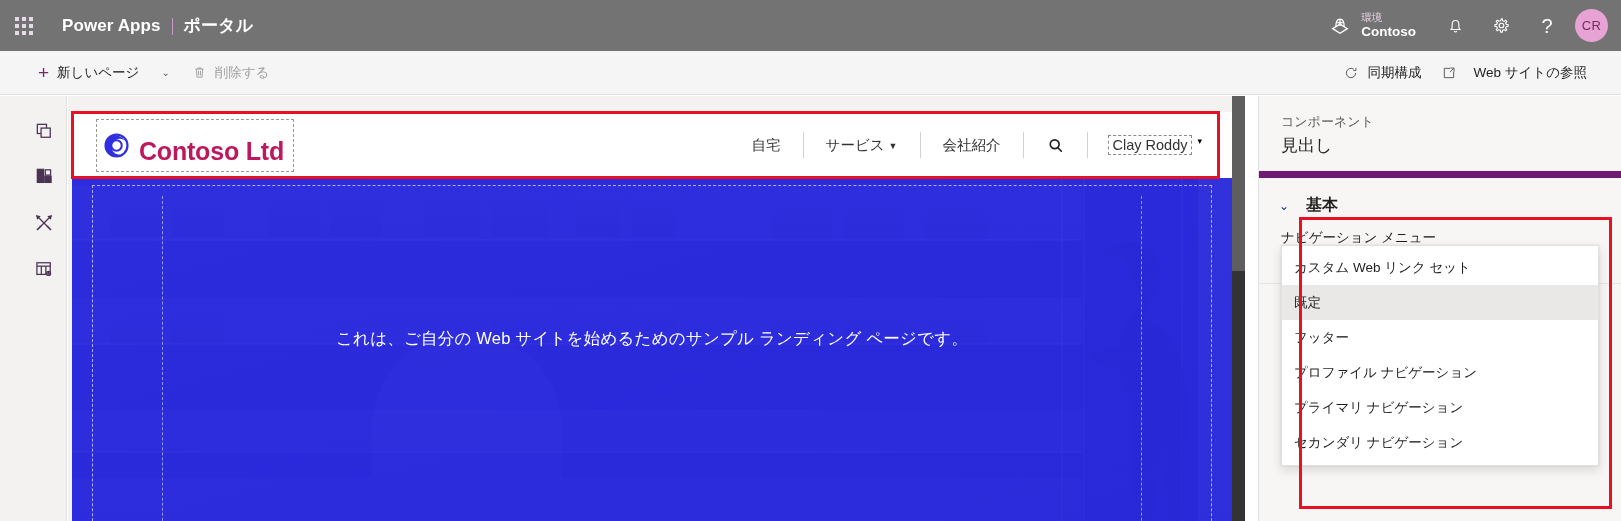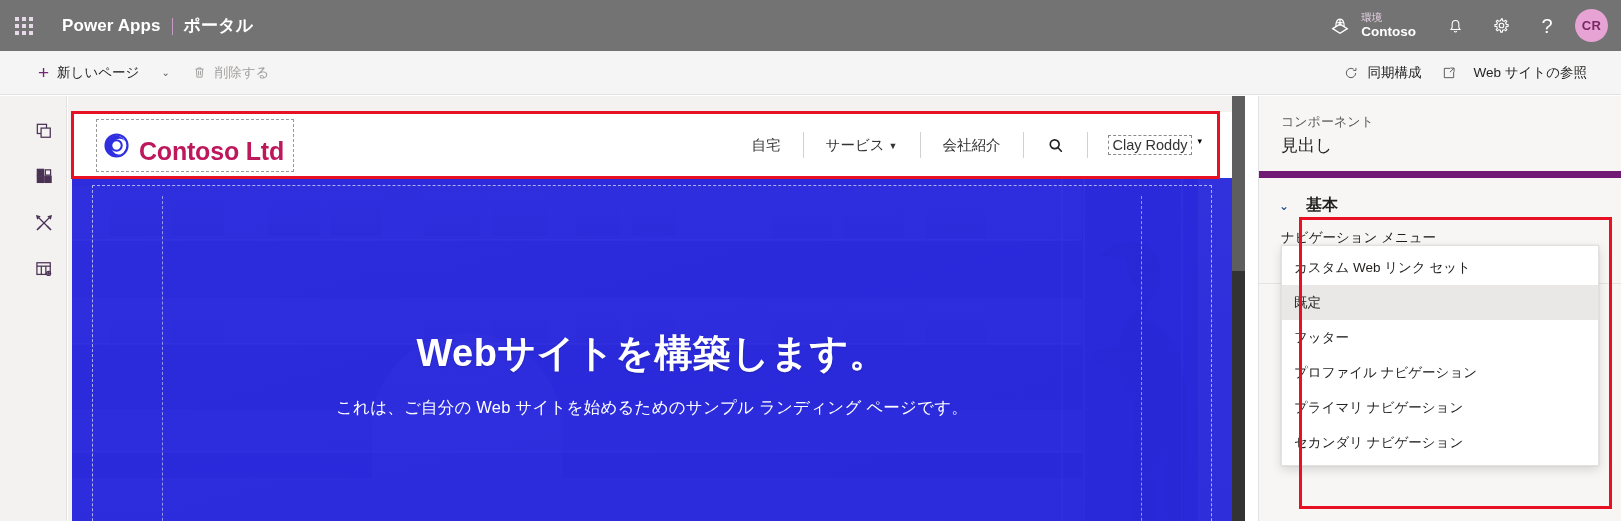--- a/index.html
+++ b/index.html
@@ -54,21 +54,21 @@
   .suite-btn {
     width: 46px; height: 51px; display: flex; align-items: center;
     justify-content: center; cursor: pointer; color: #ffffff;
   }
   .suite-btn svg { display: block; }
   .help-glyph { font-size: 20px; color: #fff; font-weight: normal; line-height: 1; }
   .avatar {
     width: 33px; height: 33px; border-radius: 50%;
     background: #e6a3d4; color: #7a2a63;
     display: flex; align-items: center; justify-content: center;
-    font-size: 13px; font-weight: bold; letter-spacing: .4px;
+    font-size: 13px; font-weight: normal; letter-spacing: .4px;
     margin: 0 13px 0 5px; cursor: pointer;
   }
 
   
   .cmdbar {
     position: absolute; left: 0; top: 51px; width: 1621px; height: 44px;
     background: #f5f5f5; border-bottom: 1px solid #e1e1e1;
     display: flex; align-items: center;
   }
   .cmd-item {
@@ -480,21 +480,20 @@
             <path d="M1020 176 q26 -12 42 2 q6 6 -2 10 q-20 8 -40 -6 z"></path>
           </g>
           <g opacity=".20" fill="#ffffff">
             <rect x="1126" y="0" width="34" height="343"></rect>
           </g>
         </svg>
         <div class="hero-overlay"></div>
         <div class="hero-dash"></div>
         <div class="hero-dash2"></div>
         <div class="hero-content">
-          <div class="hero-title">Webサイトを構築します。</div>
           <div class="hero-sub">これは、ご自分の Web サイトを始めるためのサンプル ランディング ページです。</div>
         </div>
       </div>
     </div>
 
     <div class="canvas-scroll">
       <div class="canvas-track-dark"></div>
       <div class="canvas-thumb"></div>
     </div>
   </div>

